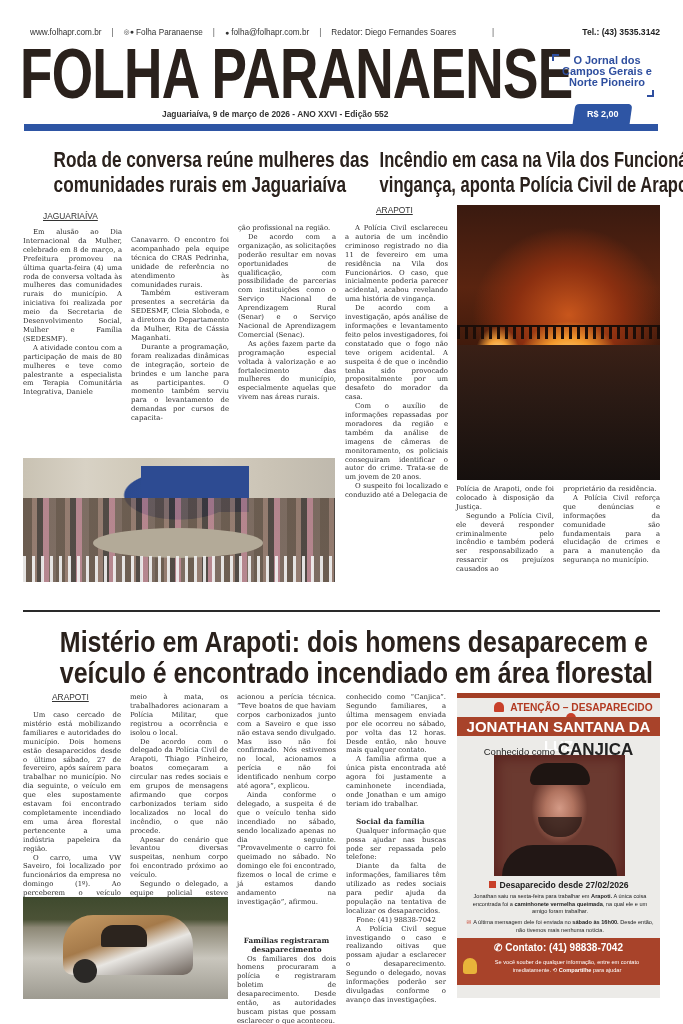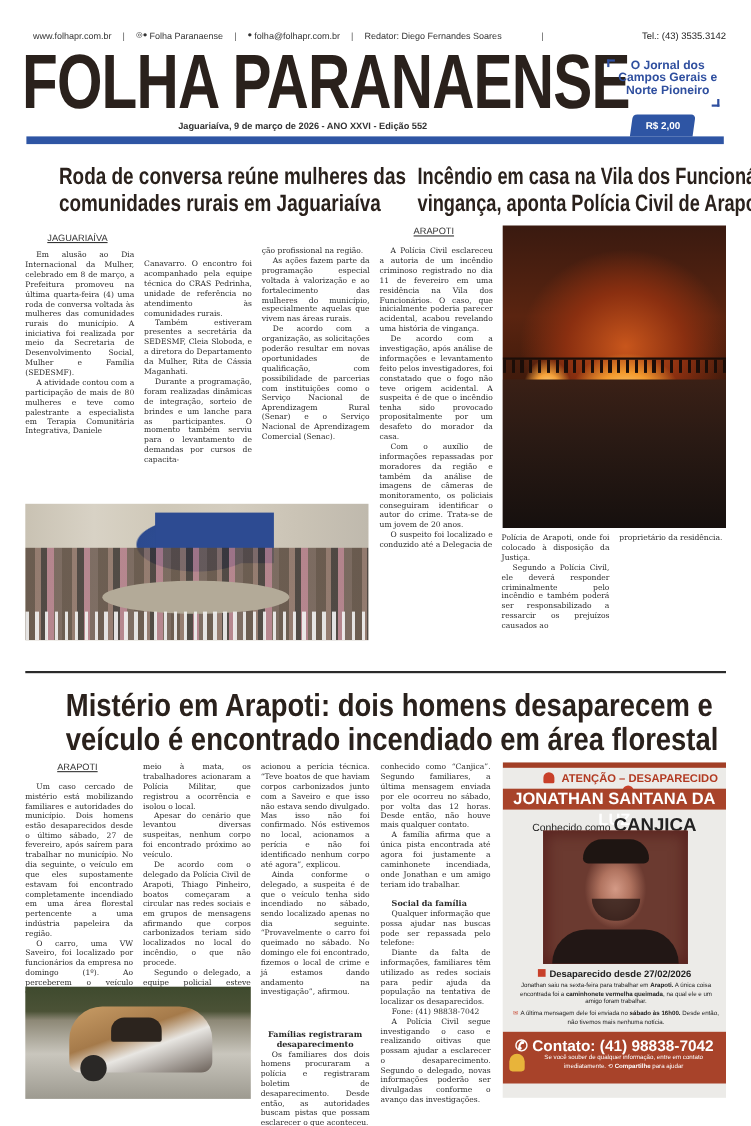--- a/index.html
+++ b/index.html
@@ -7,21 +7,21 @@
   body { position: relative; font-family: "DejaVu Serif", serif; color: #231f20; }
 
   
   .topbar {
     position: absolute; left: 30px; top: 26px; width: 630px; height: 12px;
     font-family: "Liberation Sans", sans-serif; font-size: 8.2px; color: #333;
     display: flex; align-items: center; white-space: nowrap;
   }
   .topbar .sep { margin: 0 10px; color: #555; }
   .topbar .ico { font-size: 7px; margin-right: 2px; }
-  .topbar .tel { margin-left: auto; font-weight: normal; color: #222; font-size: 8.6px; }
+  .topbar .tel { margin-left: auto; font-weight: bold; color: #222; font-size: 8.6px; }
 
   .logo {
     position: absolute; left: 20px; top: 40px; width: 520px; height: 68px;
     font-family: "Liberation Sans", sans-serif; font-weight: bold;
     font-size: 70px; line-height: 68px; color: #2a211c; letter-spacing: -1px;
     transform: scaleX(0.76); transform-origin: left top; white-space: nowrap;
   }
   .slogan {
     position: absolute; left: 548px; top: 53px; width: 110px; height: 44px;
     font-family: "Liberation Sans", sans-serif; font-size: 11px; font-weight: bold;
@@ -122,21 +122,21 @@
     box-shadow: inset 0 0 12px 4px #5a2420; }
   .poster .face .hair { position: absolute; left: 36px; top: 8px; width: 60px; height: 22px; background: #1e1512; border-radius: 30px 30px 8px 8px; }
   .poster .face .beard { position: absolute; left: 44px; top: 62px; width: 44px; height: 20px; background: #2a1a16; border-radius: 0 0 22px 22px; opacity: 0.8; }
   .poster .face .shirt { position: absolute; left: 8px; top: 90px; width: 115px; height: 31px; background: #221715; border-radius: 40px 40px 0 0; }
   .poster .since { position: absolute; left: 0; top: 187px; width: 203px; text-align: center; font-size: 8.6px; font-weight: bold; color: #222; }
   .poster .since .cal { display: inline-block; width: 7px; height: 7px; background: #c8402a; margin-right: 4px; vertical-align: 0; }
   .poster .desc { position: absolute; left: 8px; top: 200px; width: 190px; text-align: center; font-size: 5.6px; line-height: 7.6px; color: #222; }
   .poster .msg { position: absolute; left: 8px; top: 226px; width: 190px; text-align: center; font-size: 5.6px; line-height: 7.6px; color: #222; }
   .poster .msg .mail { color: #c8402a; margin-right: 2px; }
   .poster .footer { position: absolute; left: 0; top: 245px; width: 203px; height: 47px; background: #a8432a; color: #fff; }
-  .poster .contact { position: absolute; left: 0; top: 4px; width: 203px; text-align: center; font-weight: bold; font-size: 14px; }
+  .poster .contact { position: absolute; left: 0; top: 4px; width: 203px; text-align: center; font-weight: bold; font-size: 10px; }
   .poster .share { position: absolute; left: 22px; top: 20px; width: 176px; text-align: center; font-size: 5.6px; line-height: 8px; }
   .poster .hands { position: absolute; left: 6px; top: 20px; width: 14px; height: 16px; background: #e8b43a; border-radius: 7px 7px 3px 3px; }
 
   
   .divider { position: absolute; left: 23px; top: 610px; width: 637px; height: 1.5px; background: #2a2a2a; }
 </style>
 </head>
 <body>
 
 <div class="topbar">
@@ -177,22 +177,22 @@
   <p>Em alusão ao Dia Internacional da Mulher, celebrado em 8 de março, a Prefeitura promoveu na última quarta-feira (4) uma roda de conversa voltada às mulheres das comunidades rurais do município. A iniciativa foi realizada por meio da Secretaria de Desenvolvimento Social, Mulher e Família (SEDESMF).</p>
   <p>A atividade contou com a participação de mais de 80 mulheres e teve como palestrante a especialista em Terapia Comunitária Integrativa, Daniele</p>
 </div>
 <div class="col" style="left:131px; top:212px; width:98px;margin-top:24px;">
   <p class="noind">Canavarro. O encontro foi acompanhado pela equipe técnica do CRAS Pedrinha, unidade de referência no atendimento às comunidades rurais.</p>
   <p>Também estiveram presentes a secretária da SEDESMF, Cleia Sloboda, e a diretora do Departamento da Mulher, Rita de Cássia Maganhati.</p>
   <p>Durante a programação, foram realizadas dinâmicas de integração, sorteio de brindes e um lanche para as participantes. O momento também serviu para o levantamento de demandas por cursos de capacita-</p>
 </div>
 <div class="col" style="left:238px; top:224px; width:98px;">
   <p class="noind">ção profissional na região.</p>
+  <p>De acordo com a organização, as solicitações poderão resultar em novas oportunidades de qualificação, com possibilidade de parcerias com instituições como o Serviço Nacional de Aprendizagem Rural (Senar) e o Serviço Nacional de Aprendizagem Comercial (Senac).</p>
   <p>As ações fazem parte da programação especial voltada à valorização e ao fortalecimento das mulheres do município, especialmente aquelas que vivem nas áreas rurais.</p>
-  <p>De acordo com a organização, as solicitações poderão resultar em novas oportunidades de qualificação, com possibilidade de parcerias com instituições como o Serviço Nacional de Aprendizagem Rural (Senar) e o Serviço Nacional de Aprendizagem Comercial (Senac).</p>
 </div>
 
 <div class="photo photo-meeting">
   <div class="banner"></div>
   <div class="people"></div>
   <div class="floor"></div>
   <div class="chairs"></div>
 </div>
 
 <div class="head" style="left:343px; top:148px; width:318px; font-size:21.5px; line-height:25px; transform:scaleX(0.77);">
@@ -212,38 +212,39 @@
   <div class="ground"></div>
   <div class="fence"></div>
 </div>
 
 <div class="col" style="left:456px; top:485px; width:98px;">
   <p class="noind">Polícia de Arapoti, onde foi colocado à disposição da Justiça.</p>
   <p>Segundo a Polícia Civil, ele deverá responder criminalmente pelo incêndio e também poderá ser responsabilizado a ressarcir os prejuízos causados ao</p>
 </div>
 <div class="col" style="left:563px; top:485px; width:97px;">
   <p class="noind">proprietário da residência.</p>
+  <p>A Polícia Civil reforça que denúncias e informações da comunidade são fundamentais para a elucidação de crimes e para a manutenção da segurança no município.</p>
 </div>
 
 <div class="divider"></div>
 
 <div class="head" style="left:14px; top:627px; width:655px; font-size:29px; line-height:31px; transform:scaleX(0.86);">
   <div>Mistério em Arapoti: dois homens desaparecem e</div>
   <div>veículo é encontrado incendiado em área florestal</div>
 </div>
 <div class="kicker" style="left:52px; top:692px;">ARAPOTI</div>
 
 <div class="col" style="left:23px; top:711px; width:98px;">
   <p>Um caso cercado de mistério está mobilizando familiares e autoridades do município. Dois homens estão desaparecidos desde o último sábado, 27 de fevereiro, após saírem para trabalhar no município. No dia seguinte, o veículo em que eles supostamente estavam foi encontrado completamente incendiado em uma área florestal pertencente a uma indústria papeleira da região.</p>
   <p>O carro, uma VW Saveiro, foi localizado por funcionários da empresa no domingo (1º). Ao perceberem o veículo queimado em</p>
 </div>
 <div class="col" style="left:130px; top:693px; width:98px;">
   <p class="noind">meio à mata, os trabalhadores acionaram a Polícia Militar, que registrou a ocorrência e isolou o local.</p>
+  <p>De acordo com o delegado da Polícia Civil de Arapoti, Thiago Pinheiro, boatos começaram a circular nas redes sociais e em grupos de mensagens afirmando que corpos carbonizados teriam sido localizados no local do incêndio, o que não procede.</p>
   <p>Apesar do cenário que levantou diversas suspeitas, nenhum corpo foi encontrado próximo ao veículo.</p>
-  <p>De acordo com o delegado da Polícia Civil de Arapoti, Thiago Pinheiro, boatos começaram a circular nas redes sociais e em grupos de mensagens afirmando que corpos carbonizados teriam sido localizados no local do incêndio, o que não procede.</p>
   <p>Segundo o delegado, a equipe policial esteve pessoalmente na área e</p>
 </div>
 <div class="col" style="left:237px; top:693px; width:99px;">
   <p class="noind">acionou a perícia técnica. “Teve boatos de que haviam corpos carbonizados junto com a Saveiro e que isso não estava sendo divulgado. Mas isso não foi confirmado. Nós estivemos no local, acionamos a perícia e não foi identificado nenhum corpo até agora”, explicou.</p>
   <p>Ainda conforme o delegado, a suspeita é de que o veículo tenha sido incendiado no sábado, sendo localizado apenas no dia seguinte. “Provavelmente o carro foi queimado no sábado. No domingo ele foi encontrado, fizemos o local de crime e já estamos dando andamento na investigação”, afirmou.</p>
   <div class="sub c" style="margin-top:30px">Famílias registraram desaparecimento</div>
   <p>Os familiares dos dois homens procuraram a polícia e registraram boletim de desaparecimento. Desde então, as autoridades buscam pistas que possam esclarecer o que aconteceu.</p>
   <p>Um dos desaparecidos é Jonathan Santana da Luz,</p>
 </div>
 <div class="col" style="left:346px; top:693px; width:100px;">

